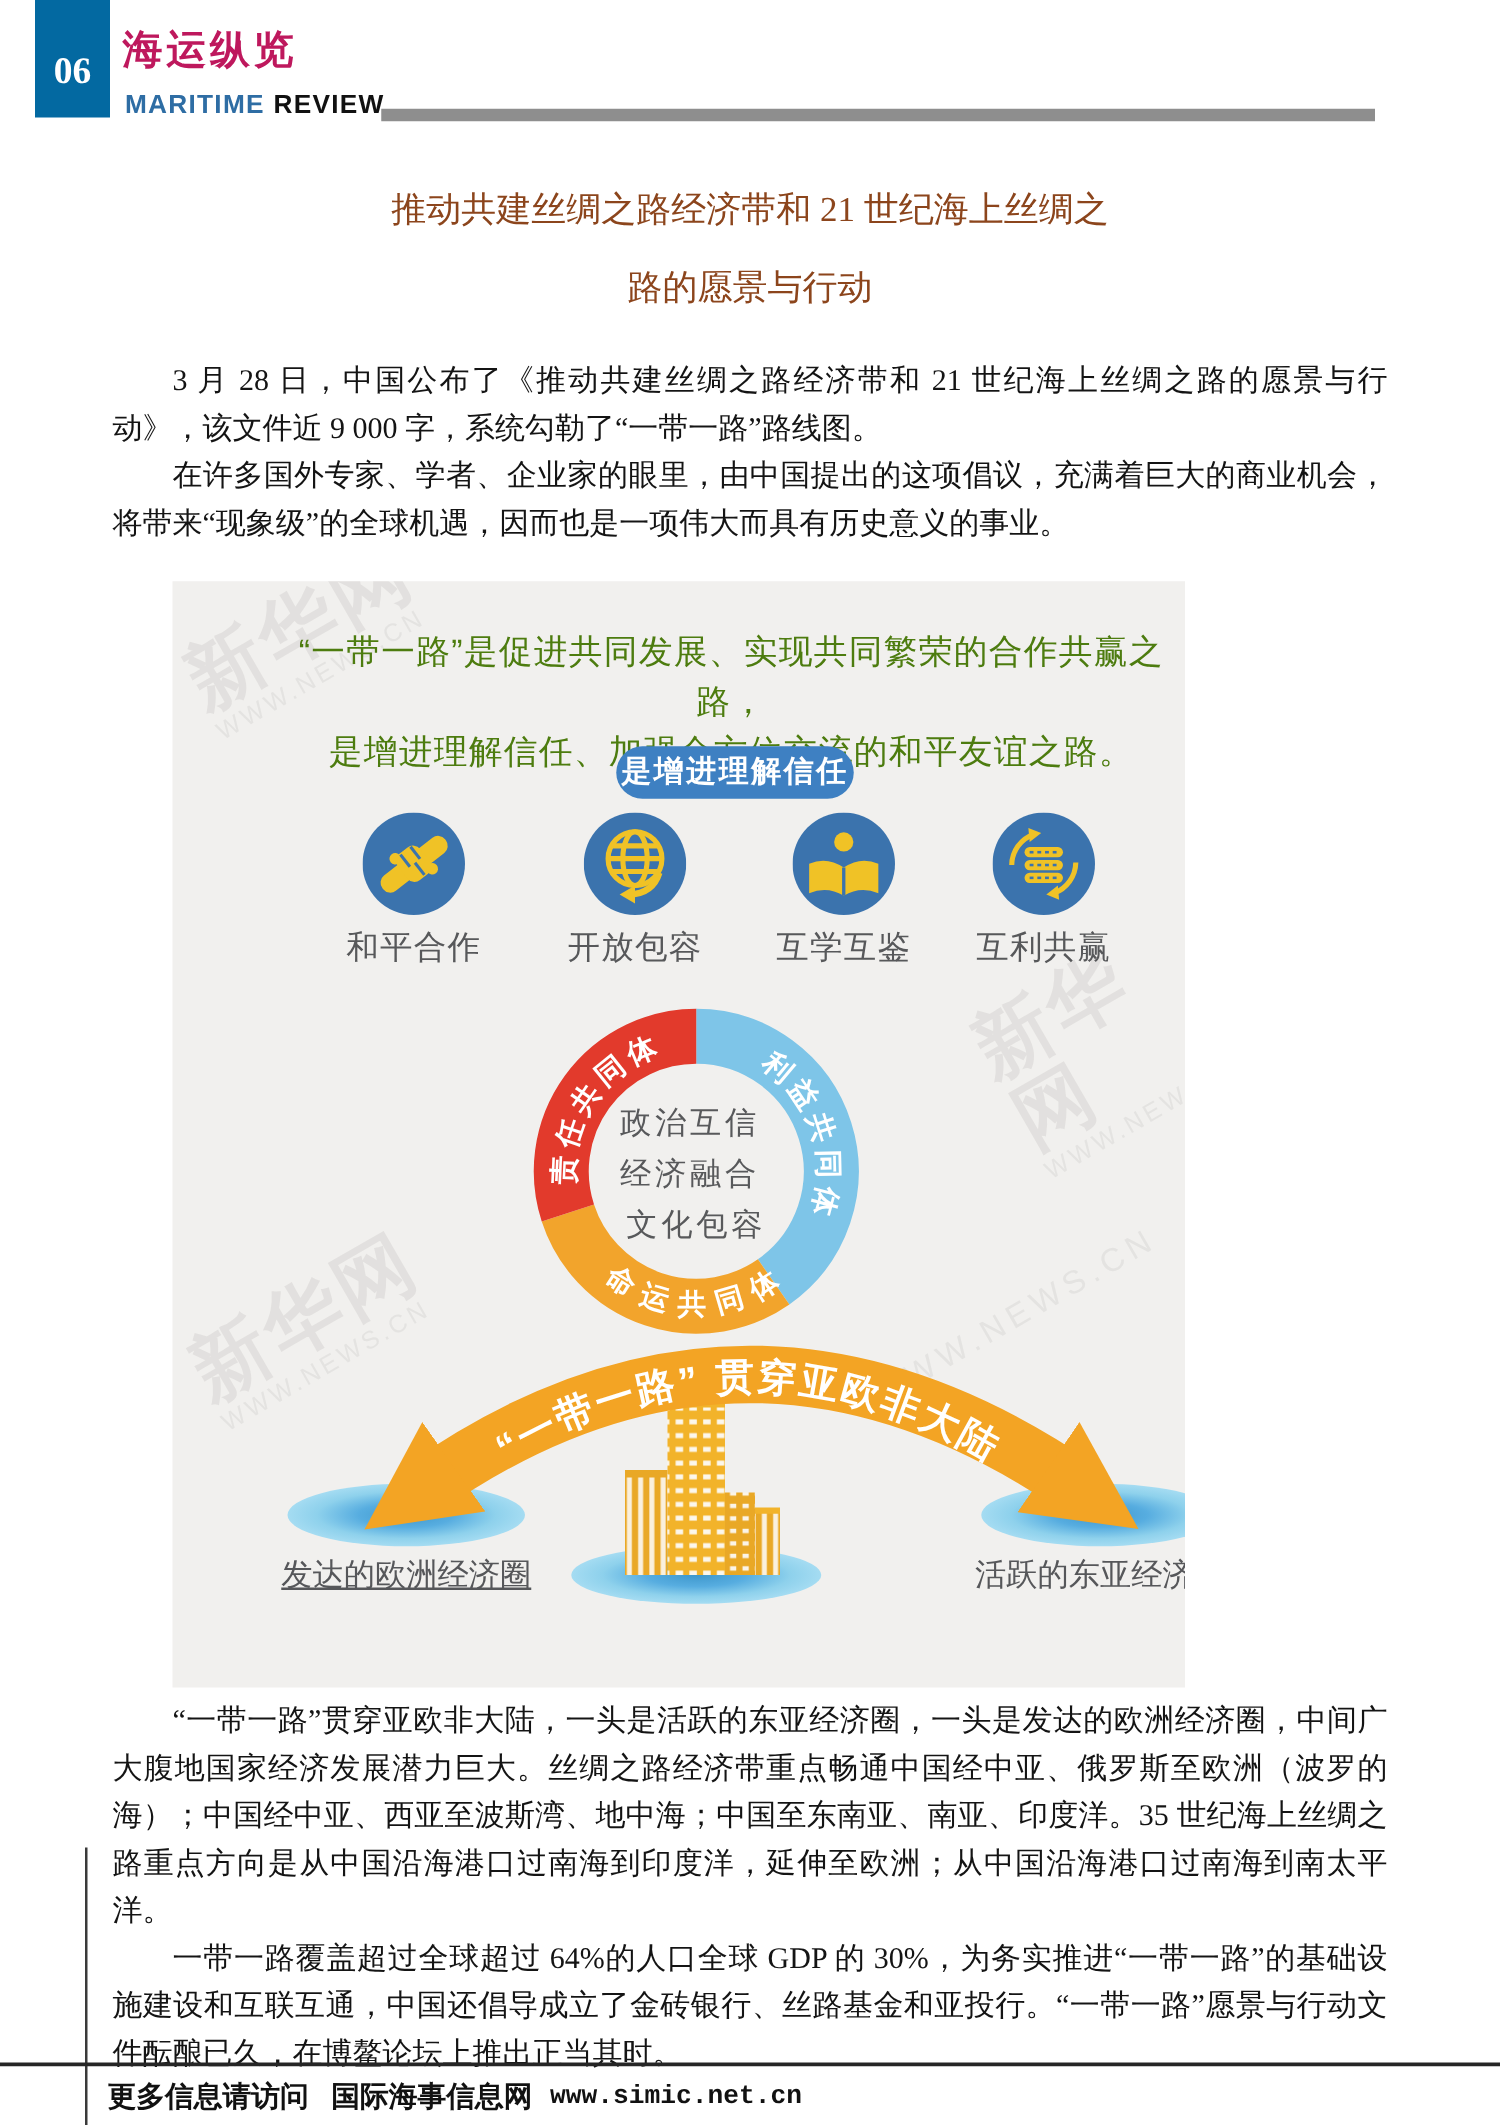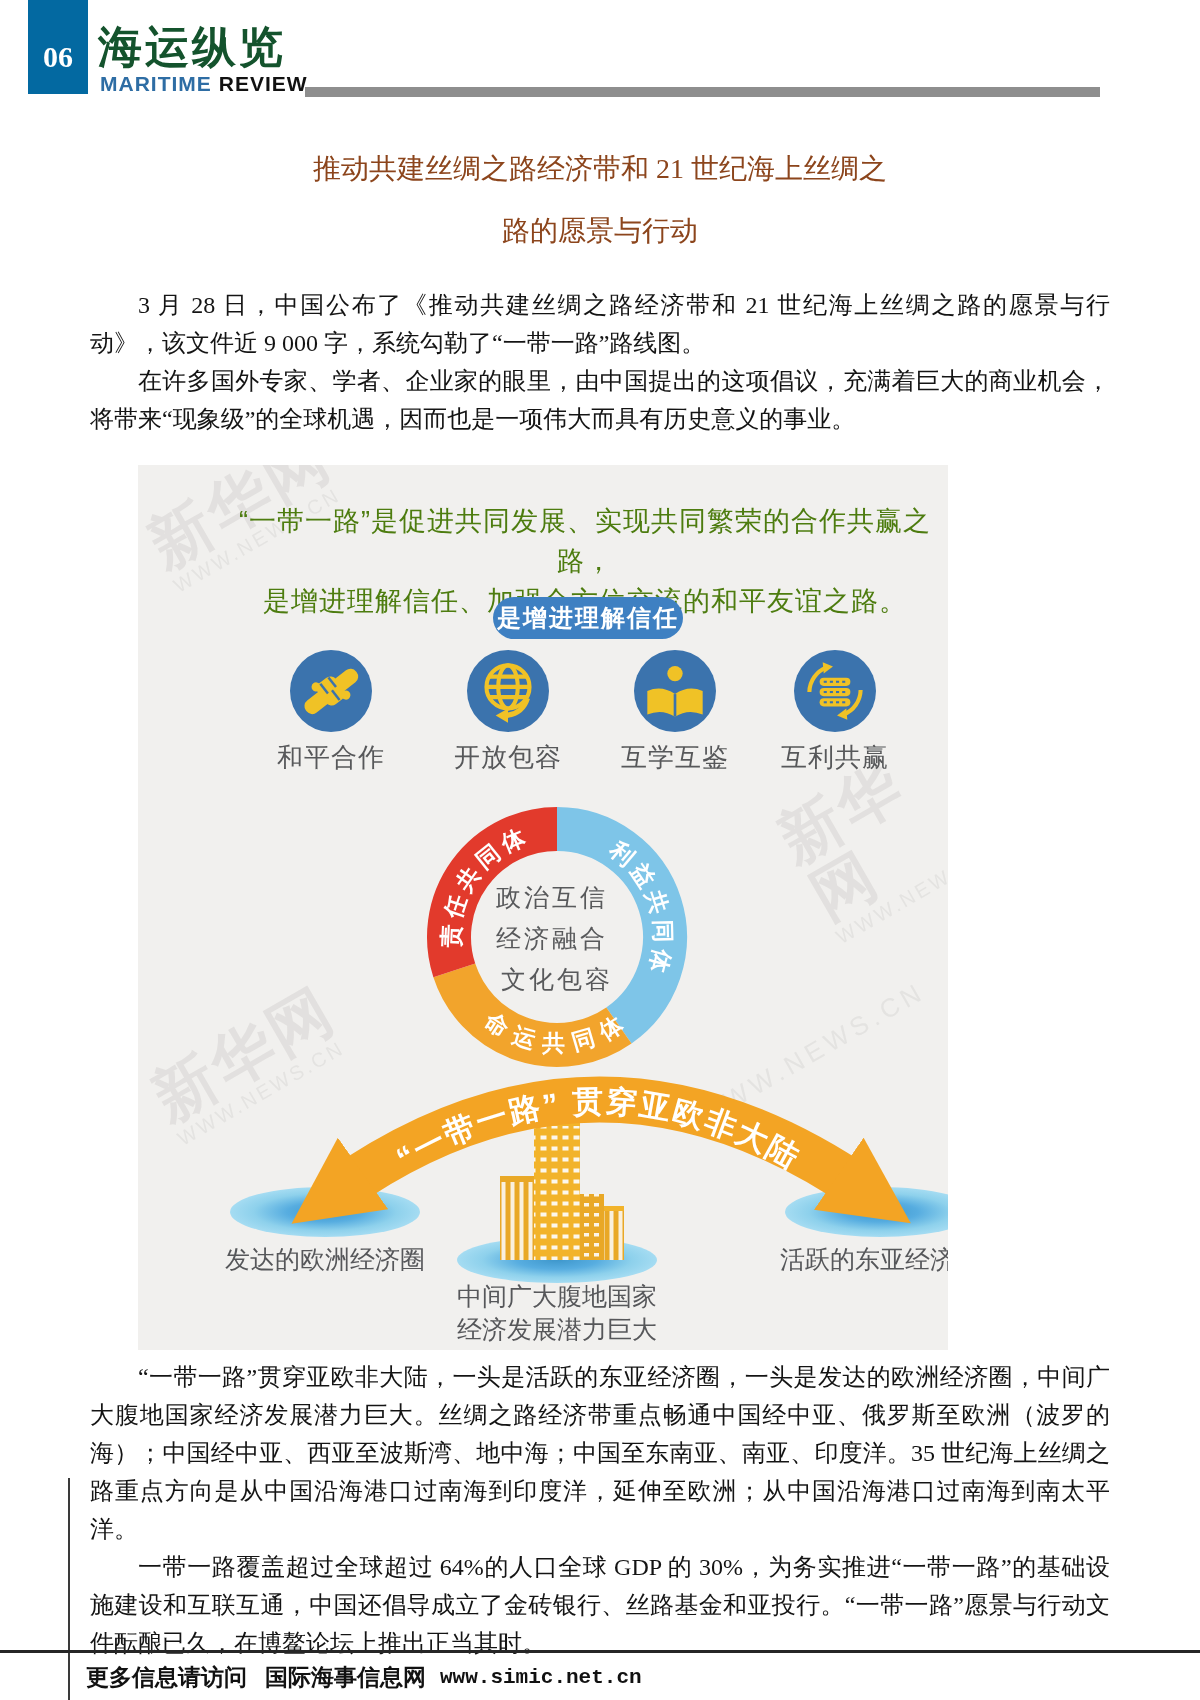--- a/index.html
+++ b/index.html
@@ -4,21 +4,21 @@
 <style>
   html,body{margin:0;padding:0;background:#fff;}
   .page{position:relative;width:1200px;height:1700px;background:#ffffff;overflow:hidden;
         font-family:"Liberation Serif","DejaVu Serif",serif;}
 
   
   .pagenum-box{position:absolute;left:28px;top:0;width:60px;height:94px;background:#0369a1;}
   .pagenum{position:absolute;left:0;top:40px;width:60px;text-align:center;color:#fff;
            font-size:30px;font-weight:bold;font-family:"Liberation Serif",serif;}
   .masthead-cn{position:absolute;left:98px;top:18px;font-family:"Liberation Sans","DejaVu Sans",sans-serif;
-           font-size:44px;font-weight:bold;color:#14532d;letter-spacing:3px;}
+           font-size:32px;font-weight:bold;color:#be185d;letter-spacing:3px;}
   .masthead-en{position:absolute;left:100px;top:72px;font-family:"Liberation Sans","DejaVu Sans",sans-serif;
            font-size:21px;font-weight:bold;letter-spacing:1px;}
   .masthead-en .en-blue{color:#2e6da4;}
   .masthead-en .en-black{color:#111;margin-left:7px;}
   .header-bar{position:absolute;left:305px;top:87px;width:795px;height:10px;background:#8e8e8e;}
 
   
   .article-title{position:absolute;left:90px;top:138px;width:1020px;text-align:center;
            color:#8c451c;font-size:28px;line-height:62px;font-family:"Liberation Serif","DejaVu Serif",serif;}
   .bodyblock{position:absolute;left:90px;width:1020px;font-size:24px;line-height:38px;color:#141414;
@@ -243,26 +243,22 @@
       </defs>
       <rect x="28" y="70" width="34" height="80" fill="url(#winStripe)"></rect>
       <rect x="28" y="66" width="34" height="6" fill="#e9a826"></rect>
       <rect x="62" y="14" width="46" height="136" fill="url(#winGrid)"></rect>
       <rect x="62" y="8" width="46" height="8" fill="#f2b32a"></rect>
       <rect x="108" y="84" width="24" height="66" fill="url(#winGrid2)"></rect>
       <rect x="132" y="100" width="20" height="50" fill="url(#winStripe)"></rect>
       <rect x="132" y="96" width="20" height="5" fill="#f2b32a"></rect>
     </svg>
 
-    <div class="ig-abs region-label" style="left:47px;">发达的欧洲经济圈</div>
+    <div class="ig-abs region-label" style="left:47px;text-decoration:underline;">发达的欧洲经济圈</div>
     <div class="ig-abs region-label" style="left:602px;">活跃的东亚经济圈</div>
-    <div class="ig-abs region-center">
-      <div>中间广大腹地国家</div>
-      <div>经济发展潜力巨大</div>
-    </div>
   </div>
 
   <div class="bodyblock bt2">
     <p>“一带一路”贯穿亚欧非大陆，一头是活跃的东亚经济圈，一头是发达的欧洲经济圈，中间广大腹地国家经济发展潜力巨大。丝绸之路经济带重点畅通中国经中亚、俄罗斯至欧洲（波罗的海）；中国经中亚、西亚至波斯湾、地中海；中国至东南亚、南亚、印度洋。35 世纪海上丝绸之路重点方向是从中国沿海港口过南海到印度洋，延伸至欧洲；从中国沿海港口过南海到南太平洋。</p>
     <p>一带一路覆盖超过全球超过 64%的人口全球 GDP 的 30%，为务实推进“一带一路”的基础设施建设和互联互通，中国还倡导成立了金砖银行、丝路基金和亚投行。“一带一路”愿景与行动文件酝酿已久，在博鳌论坛上推出正当其时。</p>
   </div>
 
   <div class="v-rule"></div>
   <div class="h-rule"></div>
   <div class="footer-line">

